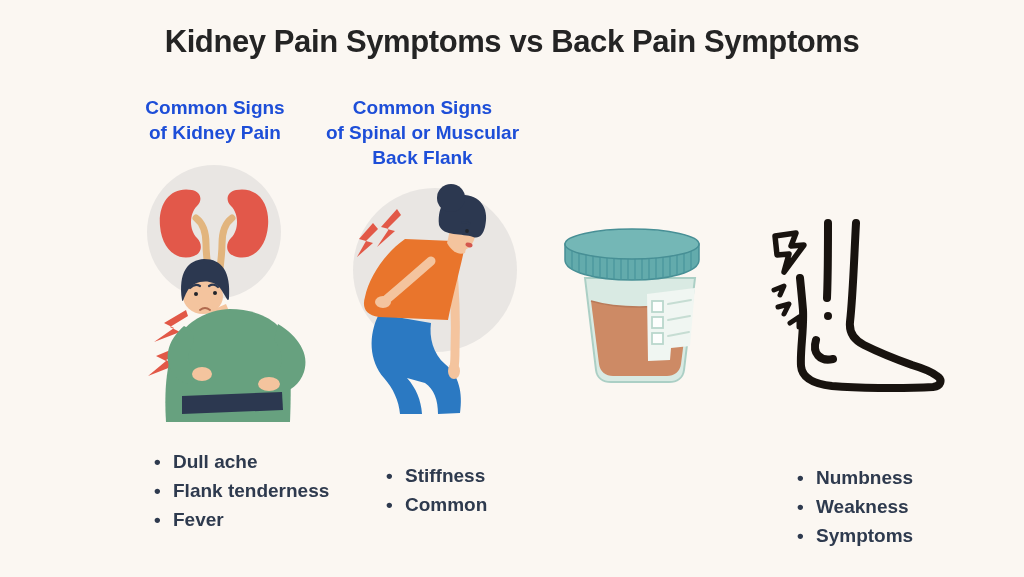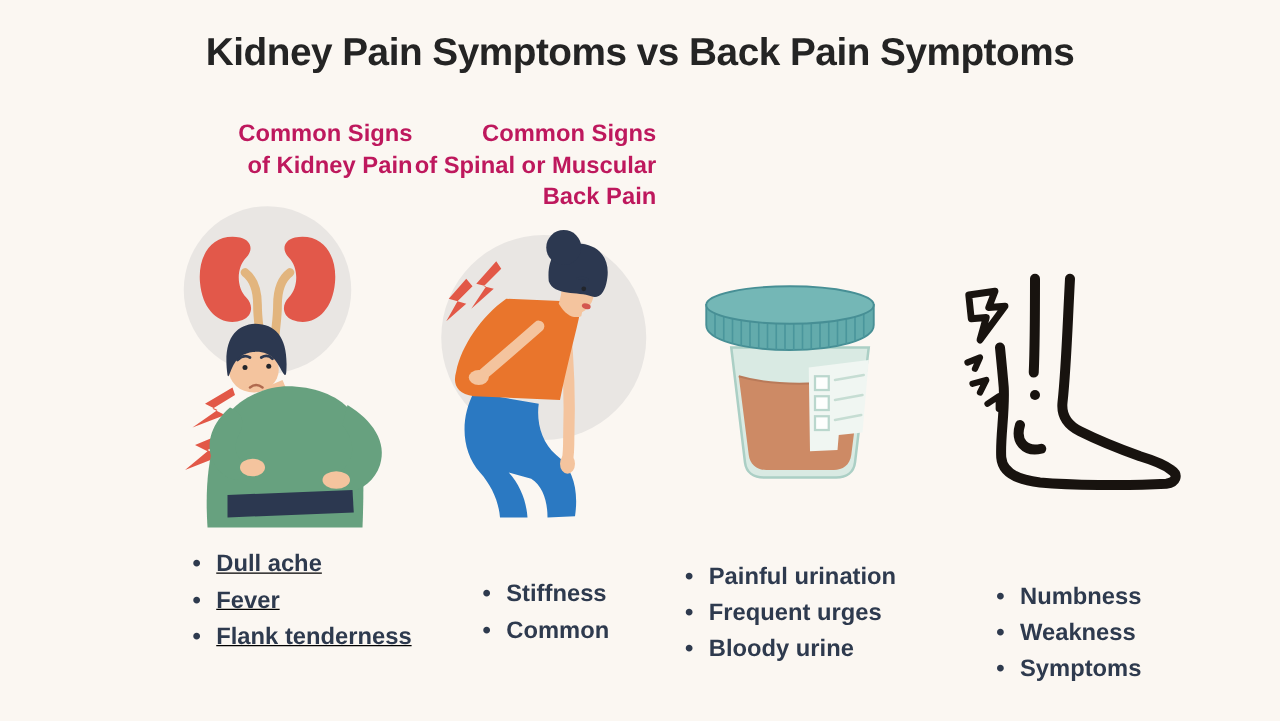--- a/index.html
+++ b/index.html
@@ -12,33 +12,33 @@
     position:absolute;top:24px;left:0;width:100%;
     text-align:center;font-size:31px;font-weight:800;
     color:#242424;letter-spacing:-0.4px;margin:0;
   }
   .col{position:absolute;top:95px;height:470px;}
   #col1{left:100px;width:230px;}
   #col2{left:320px;width:205px;}
   #col3{left:520px;width:200px;}
   #col4{left:715px;width:220px;}
   .col-header{
-    margin:0;text-align:right;font-size:19px;font-weight:700;
-    color:#be185d;line-height:25px;
+    margin:0;text-align:center;font-size:19px;font-weight:700;
+    color:#1d4ed8;line-height:25px;
   }
   .col-header span{display:block;}
   .illus{position:absolute;}
   #illus1{left:30px;top:65px;}
   #illus2{left:15px;top:70px;}
   #illus3{left:20px;top:103px;}
   #illus4{left:25px;top:95px;}
   ul.bullets{
     position:absolute;margin:0;padding:0;list-style:none;
   }
-  #list1{left:52px;top:342px;text-decoration:underline;}
+  #list1{left:52px;top:352px;}
   #list2{left:64px;top:366px;}
   #list3{left:26px;top:352px;}
   #list4{left:80px;top:368px;}
   ul.bullets li{
     position:relative;padding-left:21px;
     font-size:19px;font-weight:700;color:#2E3A4E;line-height:29px;
     white-space:nowrap;
   }
   ul.bullets li::before{
     content:"\2022";position:absolute;left:2px;top:0;color:#2E3A4E;
@@ -82,30 +82,30 @@
           <path d="M 148 164 C 168 176 180 194 174 212 C 170 224 160 232 148 234 C 140 235 134 230 132 224 L 146 214 C 154 206 154 192 144 180 Z" fill="#67A17F"></path>
           <path d="M 54 166 C 40 178 34 194 40 208 C 44 218 52 224 62 224 L 66 210 C 58 206 56 196 62 186 C 66 178 64 170 54 166 Z" fill="#67A17F"></path>
           <ellipse cx="72" cy="214" rx="10" ry="7" fill="#F4C49E"></ellipse>
           <ellipse cx="139" cy="224" rx="11" ry="7" fill="#F4C49E"></ellipse>
           <path d="M 52 236 L 152 232 L 153 250 L 52 254 Z" fill="#2C3850"></path>
         </g>
       </svg>
     </div>
     <ul class="bullets" id="list1">
       <li>Dull ache</li>
+      <li>Flank tenderness</li>
       <li>Fever</li>
-      <li>Flank tenderness</li>
     </ul>
   </section>
 
   <section class="col" id="col2">
     <h2 class="col-header">
       <span>Common Signs</span>
       <span>of Spinal or Muscular</span>
-      <span>Back Pain</span>
+      <span>Back Flank</span>
     </h2>
     <div class="illus" id="illus2">
       <svg width="200" height="278" viewBox="0 0 200 278" xmlns="http://www.w3.org/2000/svg">
         <circle cx="100" cy="105" r="82" fill="#E9E6E3"></circle>
         <g>
           <path d="M 62 44 L 46 62 L 54 64 L 42 82 L 60 66 L 52 64 L 66 50 Z" fill="#E25847"></path>
           <path d="M 38 58 L 24 74 L 31 76 L 22 92 L 38 78 L 31 76 L 43 64 Z" fill="#E25847"></path>
         </g>
         <g>
           <path d="M 44 149 C 33 170 34 196 49 213 C 58 223 64 236 65 249 L 87 249 C 86 235 81 223 72 213 L 90 218 C 99 224 103 235 103 249 L 125 248 C 128 228 124 210 110 199 C 98 189 94 172 96 158 Z" fill="#2B79C2"></path>
@@ -152,25 +152,20 @@
         </g>
         <g>
           <path d="M 25 46 L 25 62 C 25 74 55 82 92 82 C 129 82 159 74 159 62 L 159 46 Z" fill="#63ABAC" stroke="#478F95" stroke-width="1.5"></path>
           <g clip-path="url(#lidclip)" stroke="#4A969C" stroke-width="1.3">
             <path d="M 32 48 V 80 M 39 50 V 80 M 46 52 V 82 M 53 54 V 82 M 60 55 V 83 M 67 56 V 84 M 74 57 V 84 M 81 58 V 84 M 88 58 V 84 M 95 58 V 84 M 102 58 V 84 M 109 57 V 84 M 116 56 V 84 M 123 55 V 83 M 130 54 V 82 M 137 52 V 82 M 144 50 V 80 M 151 48 V 80"></path>
           </g>
           <ellipse cx="92" cy="46" rx="67" ry="15" fill="#74B7B6" stroke="#478F95" stroke-width="1.5"></ellipse>
         </g>
       </svg>
     </div>
-    <ul class="bullets" id="list3">
-      <li>Painful urination</li>
-      <li>Frequent urges</li>
-      <li>Bloody urine</li>
-    </ul>
   </section>
 
   <section class="col" id="col4">
     <div class="illus" id="illus4">
       <svg width="220" height="230" viewBox="0 0 220 230" xmlns="http://www.w3.org/2000/svg">
         <g fill="none" stroke="#18130F" stroke-linecap="round" stroke-linejoin="round">
           <g stroke-width="8">
             <path d="M 116 33 C 114 70 113 105 110 132 C 109 142 114 150 124 155 C 140 163 158 170 172 175 C 182 178 192 182 197 186 C 203 190 201 196 193 197 C 160 199 115 198 92 196 C 74 194 62 188 61 176 C 60 160 64 140 63 120 C 62 108 61 98 60 88"></path>
             <path d="M 88 33 C 88 60 88 85 87 108"></path>
             <path d="M 76 150 C 72 163 80 172 93 169"></path>

